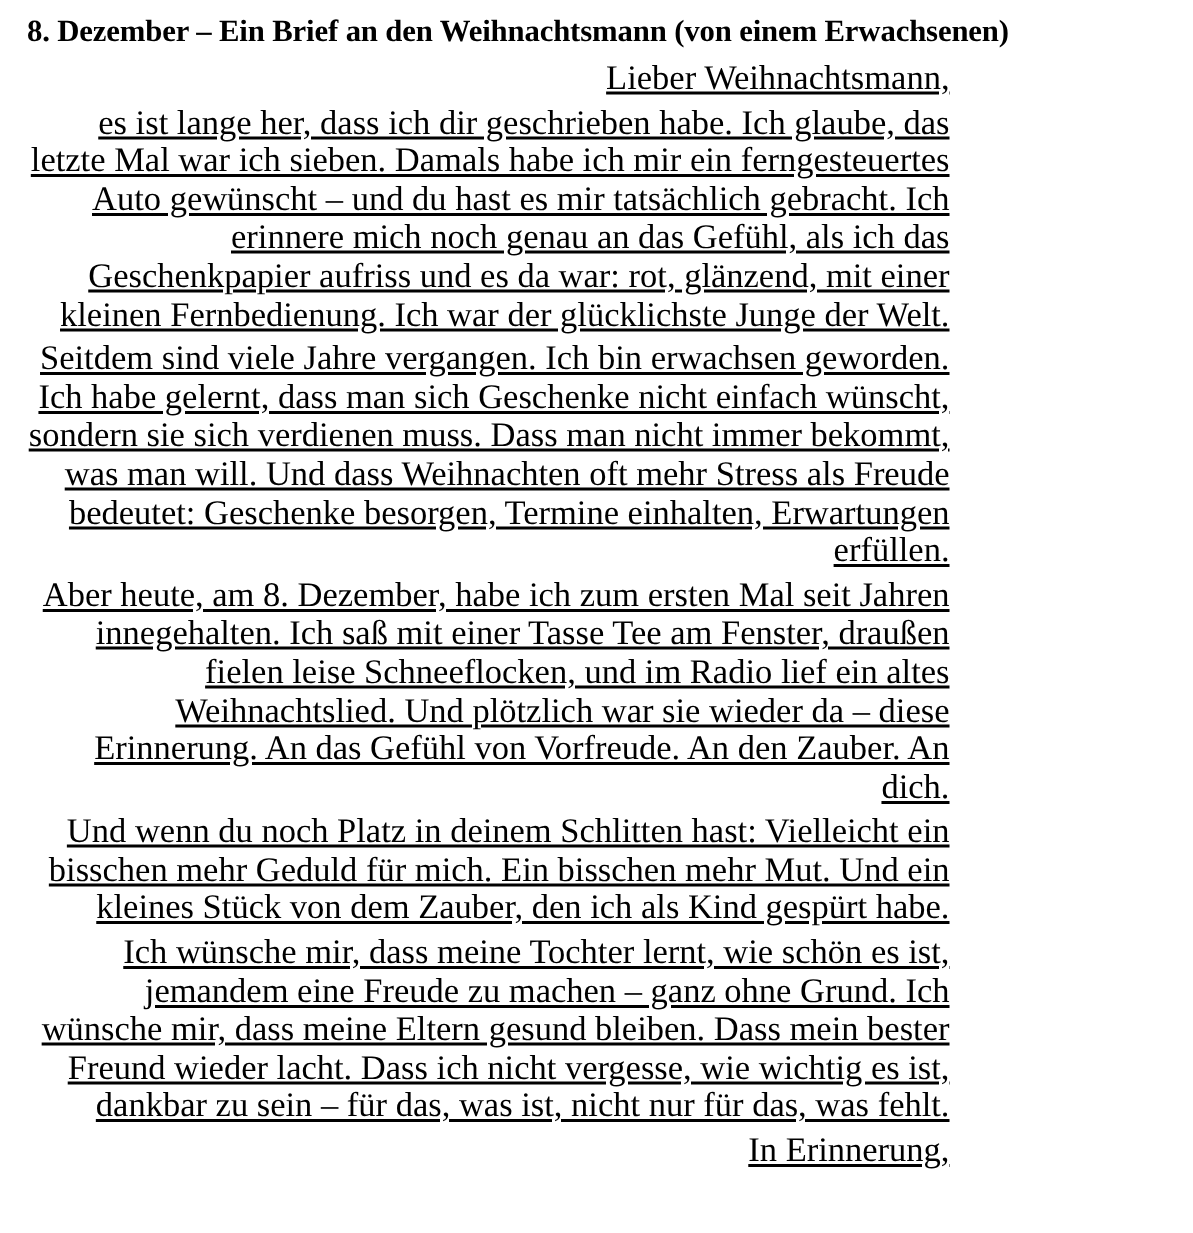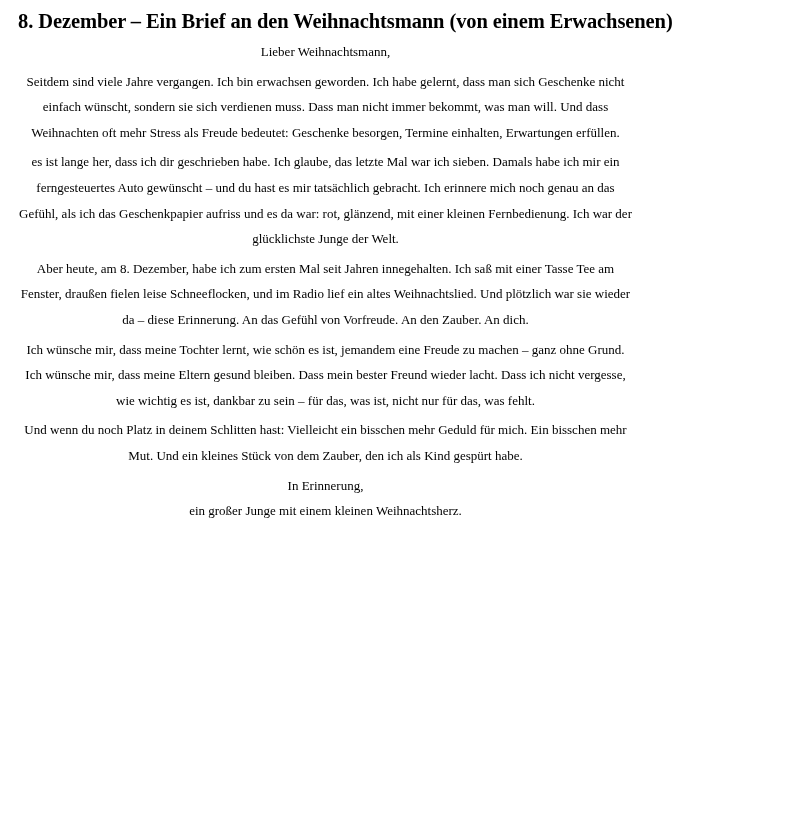--- a/index.html
+++ b/index.html
@@ -24,47 +24,47 @@
   }
   .doc-title {
     font-size: 20.5px;
     font-weight: bold;
     line-height: 27px;
     margin: 0 0 4px 0;
     white-space: nowrap;
     letter-spacing: -0.1px;
   }
   .para {
-    font-size: 13px;
+    font-size: 23px;
     line-height: 25.6px;
     margin: 0 0 4px 0;
-    text-align: center;
+    text-align: right;
+    text-decoration: underline;
   }
   .closing {
     margin-bottom: 0;
   }
 </style>
 </head>
 <body>
 
 <div class="page">
   <h1 class="doc-title">8. Dezember – Ein Brief an den Weihnachtsmann (von einem Erwachsenen)</h1>
 
   <p class="para">Lieber Weihnachtsmann,</p>
 
+  <p class="para">es ist lange her, dass ich dir geschrieben habe. Ich glaube, das letzte Mal war ich sieben. Damals habe ich mir ein ferngesteuertes Auto gewünscht – und du hast es mir tatsächlich gebracht. Ich erinnere mich noch genau an das Gefühl, als ich das Geschenkpapier aufriss und es da war: rot, glänzend, mit einer kleinen Fernbedienung. Ich war der glücklichste Junge der Welt.</p>
+
   <p class="para">Seitdem sind viele Jahre vergangen. Ich bin erwachsen geworden. Ich habe gelernt, dass man sich Geschenke nicht einfach wünscht, sondern sie sich verdienen muss. Dass man nicht immer bekommt, was man will. Und dass Weihnachten oft mehr Stress als Freude bedeutet: Geschenke besorgen, Termine einhalten, Erwartungen erfüllen.</p>
-
-  <p class="para">es ist lange her, dass ich dir geschrieben habe. Ich glaube, das letzte Mal war ich sieben. Damals habe ich mir ein ferngesteuertes Auto gewünscht – und du hast es mir tatsächlich gebracht. Ich erinnere mich noch genau an das Gefühl, als ich das Geschenkpapier aufriss und es da war: rot, glänzend, mit einer kleinen Fernbedienung. Ich war der glücklichste Junge der Welt.</p>
 
   <p class="para">Aber heute, am 8. Dezember, habe ich zum ersten Mal seit Jahren innegehalten. Ich saß mit einer Tasse Tee am Fenster, draußen fielen leise Schneeflocken, und im Radio lief ein altes Weihnachtslied. Und plötzlich war sie wieder da – diese Erinnerung. An das Gefühl von Vorfreude. An den Zauber. An dich.</p>
 
 
+  <p class="para">Und wenn du noch Platz in deinem Schlitten hast: Vielleicht ein bisschen mehr Geduld für mich. Ein bisschen mehr Mut. Und ein kleines Stück von dem Zauber, den ich als Kind gespürt habe.</p>
+
   <p class="para">Ich wünsche mir, dass meine Tochter lernt, wie schön es ist, jemandem eine Freude zu machen – ganz ohne Grund. Ich wünsche mir, dass meine Eltern gesund bleiben. Dass mein bester Freund wieder lacht. Dass ich nicht vergesse, wie wichtig es ist, dankbar zu sein – für das, was ist, nicht nur für das, was fehlt.</p>
-
-  <p class="para">Und wenn du noch Platz in deinem Schlitten hast: Vielleicht ein bisschen mehr Geduld für mich. Ein bisschen mehr Mut. Und ein kleines Stück von dem Zauber, den ich als Kind gespürt habe.</p>
 
 
 
   <p class="para closing">
     <span>In Erinnerung,</span><br>
-    <span>ein großer Junge mit einem kleinen Weihnachtsherz.</span>
   </p>
 </div>
 
 </body></html>

